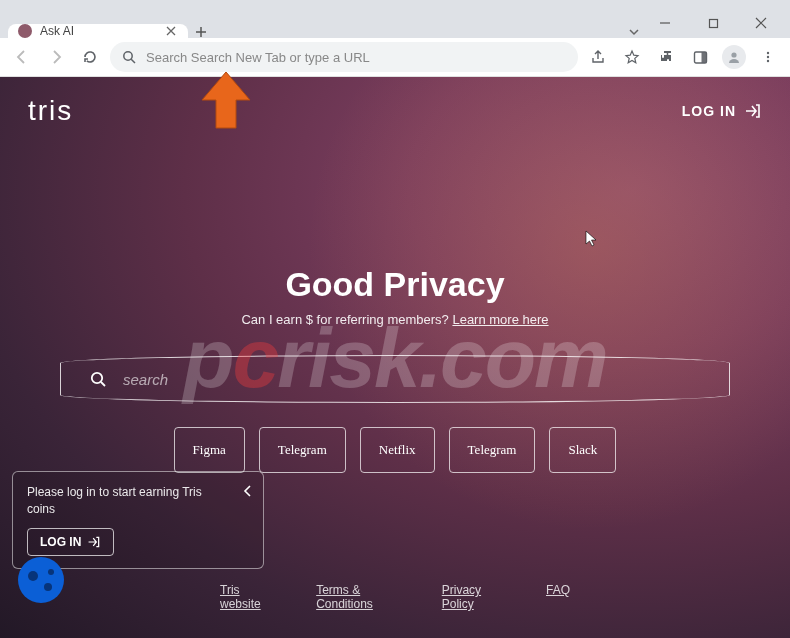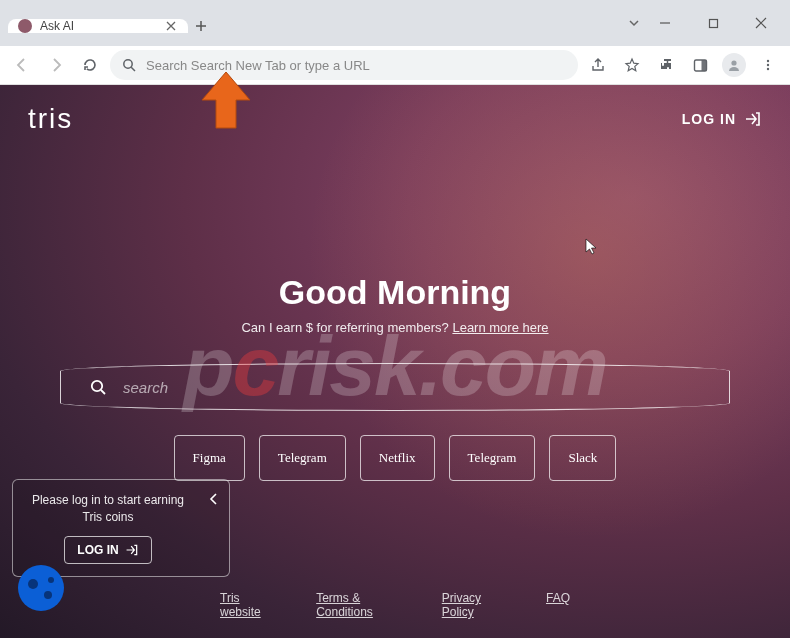--- a/index.html
+++ b/index.html
@@ -1,20 +1,20 @@
 <!DOCTYPE html>
 <html><head>
 <meta charset="utf-8">
 <style>
 * { margin: 0; padding: 0; box-sizing: border-box; }
 body { width: 790px; height: 638px; font-family: -apple-system, BlinkMacSystemFont, 'Segoe UI', Arial, sans-serif; overflow: hidden; position: relative; background: #fff; }
 
 
 .browser-chrome { background: #fff; border-bottom: 1px solid #e0e0e0; }
-.titlebar { height: 46px; display: flex; align-items: center; background: #dee1e6; }
+.titlebar { height: 38px; display: flex; align-items: flex-end; background: #dee1e6; }
 .tab { background: #fff; border-radius: 8px 8px 0 0; display: flex; align-items: center; padding: 0 10px; margin: 6px 0 0 8px; min-width: 180px; gap: 8px; }
 .tab-favicon { width: 14px; height: 14px; border-radius: 50%; background: #8e5a6a; flex-shrink: 0; }
 .tab-title { font-size: 12px; color: #444; flex: 1; }
 .tab-close { width: 14px; height: 14px; display: flex; align-items: center; justify-content: center; color: #666; cursor: pointer; }
 .new-tab { width: 26px; display: flex; align-items: center; justify-content: center; color: #555; margin-top: 6px; cursor: pointer; }
 .title-spacer { flex: 1; }
 .win-controls { display: flex; align-items: center; gap: 18px; padding-right: 14px; color: #555; }
 .win-btn { width: 30px; height: 30px; display: flex; align-items: center; justify-content: center; cursor: pointer; }
 .chevdown { margin-right: 10px; display: flex; align-items: center; color: #666; }
 
@@ -43,21 +43,21 @@
 
 .search-wrap { margin: 28px 60px 0; }
 .search-pill { border: 1px solid rgba(255,255,255,0.8); border-radius: 999px 999px 999px 999px / 50% 50% 50% 50%; height: 48px; display: flex; align-items: center; padding: 4px 28px; gap: 16px; position: relative; }
 .search-pill::after { content: ''; position: absolute; right: -1px; top: -1px; bottom: -1px; width: 60px; border: 1px solid rgba(255,255,255,0.8); border-left: none; border-radius: 0 100% 100% 0 / 0 100% 100% 0; transform: skewX(-25deg); transform-origin: right; opacity: 0; }
 .search-input { background: transparent; border: none; outline: none; color: #fff; font-size: 15px; flex: 1; font-style: italic; }
 .search-input::placeholder { color: rgba(255,255,255,0.6); font-style: italic; }
 
 .chips { display: flex; justify-content: center; gap: 14px; margin-top: 24px; }
 .chip { border: 1px solid rgba(255,255,255,0.7); border-radius: 4px; padding: 14px 18px; font-size: 13px; cursor: pointer; font-family: Liberation Serif, serif; }
 
-.login-card { position: absolute; left: 12px; bottom: 70px; border: 1px solid rgba(255,255,255,0.5); border-radius: 6px; padding: 12px 40px 12px 14px; width: 218px; background: rgba(0,0,0,0.1); text-align: center; }
+.login-card { position: absolute; left: 12px; bottom: 70px; border: 1px solid rgba(255,255,255,0.5); border-radius: 6px; padding: 12px 40px 12px 14px; width: 252px; background: rgba(0,0,0,0.1); }
 .login-card-text { font-size: 12px; opacity: 0.9; line-height: 1.4; }
 .login-card-chev { position: absolute; right: 10px; top: 12px; }
 .login-card-btn { margin-top: 10px; border: 1px solid rgba(255,255,255,0.7); border-radius: 4px; padding: 6px 12px; font-size: 12px; font-weight: 600; display: inline-flex; align-items: center; gap: 6px; cursor: pointer; }
 
 .footer { position: absolute; bottom: 8px; left: 0; right: 0; display: flex; gap: 50px; padding: 14px 220px 20px; font-size: 12px; opacity: 0.8; }
 .footer a { color: #fff; text-decoration: underline; cursor: pointer; }
 
 
 .arrow-pointer { position: absolute; left: 198px; top: 70px; z-index: 5; pointer-events: none; }
 .cursor-pointer { position: absolute; left: 585px; top: 153px; z-index: 5; pointer-events: none; }
@@ -183,21 +183,21 @@
     <div class="logo">tris</div>
     <div class="login-top">
       <span>LOG IN</span>
       <svg width="18" height="18" viewBox="0 0 18 18">
           <path d="M8 4 L12 9 L8 14 M2 9 H12 M12 3 h3 v12 h-3" stroke="currentColor" stroke-width="1.6" fill="none"></path>
         </svg>
     </div>
   </div>
 
   <div class="hero">
-    <div class="greeting">Good Morning</div>
+    <div class="greeting">Good Privacy</div>
     <div class="sub">
       <span>Can I earn $ for referring members? </span><a>Learn more here</a>
     </div>
   </div>
 
   <div class="search-wrap">
     <div class="search-pill">
       <svg width="18" height="18" viewBox="0 0 18 18">
           <circle cx="8" cy="8" r="5.2" stroke="#fff" stroke-width="1.8" fill="none"></circle>
           <path d="M12 12 L16 16" stroke="#fff" stroke-width="1.8"></path>

